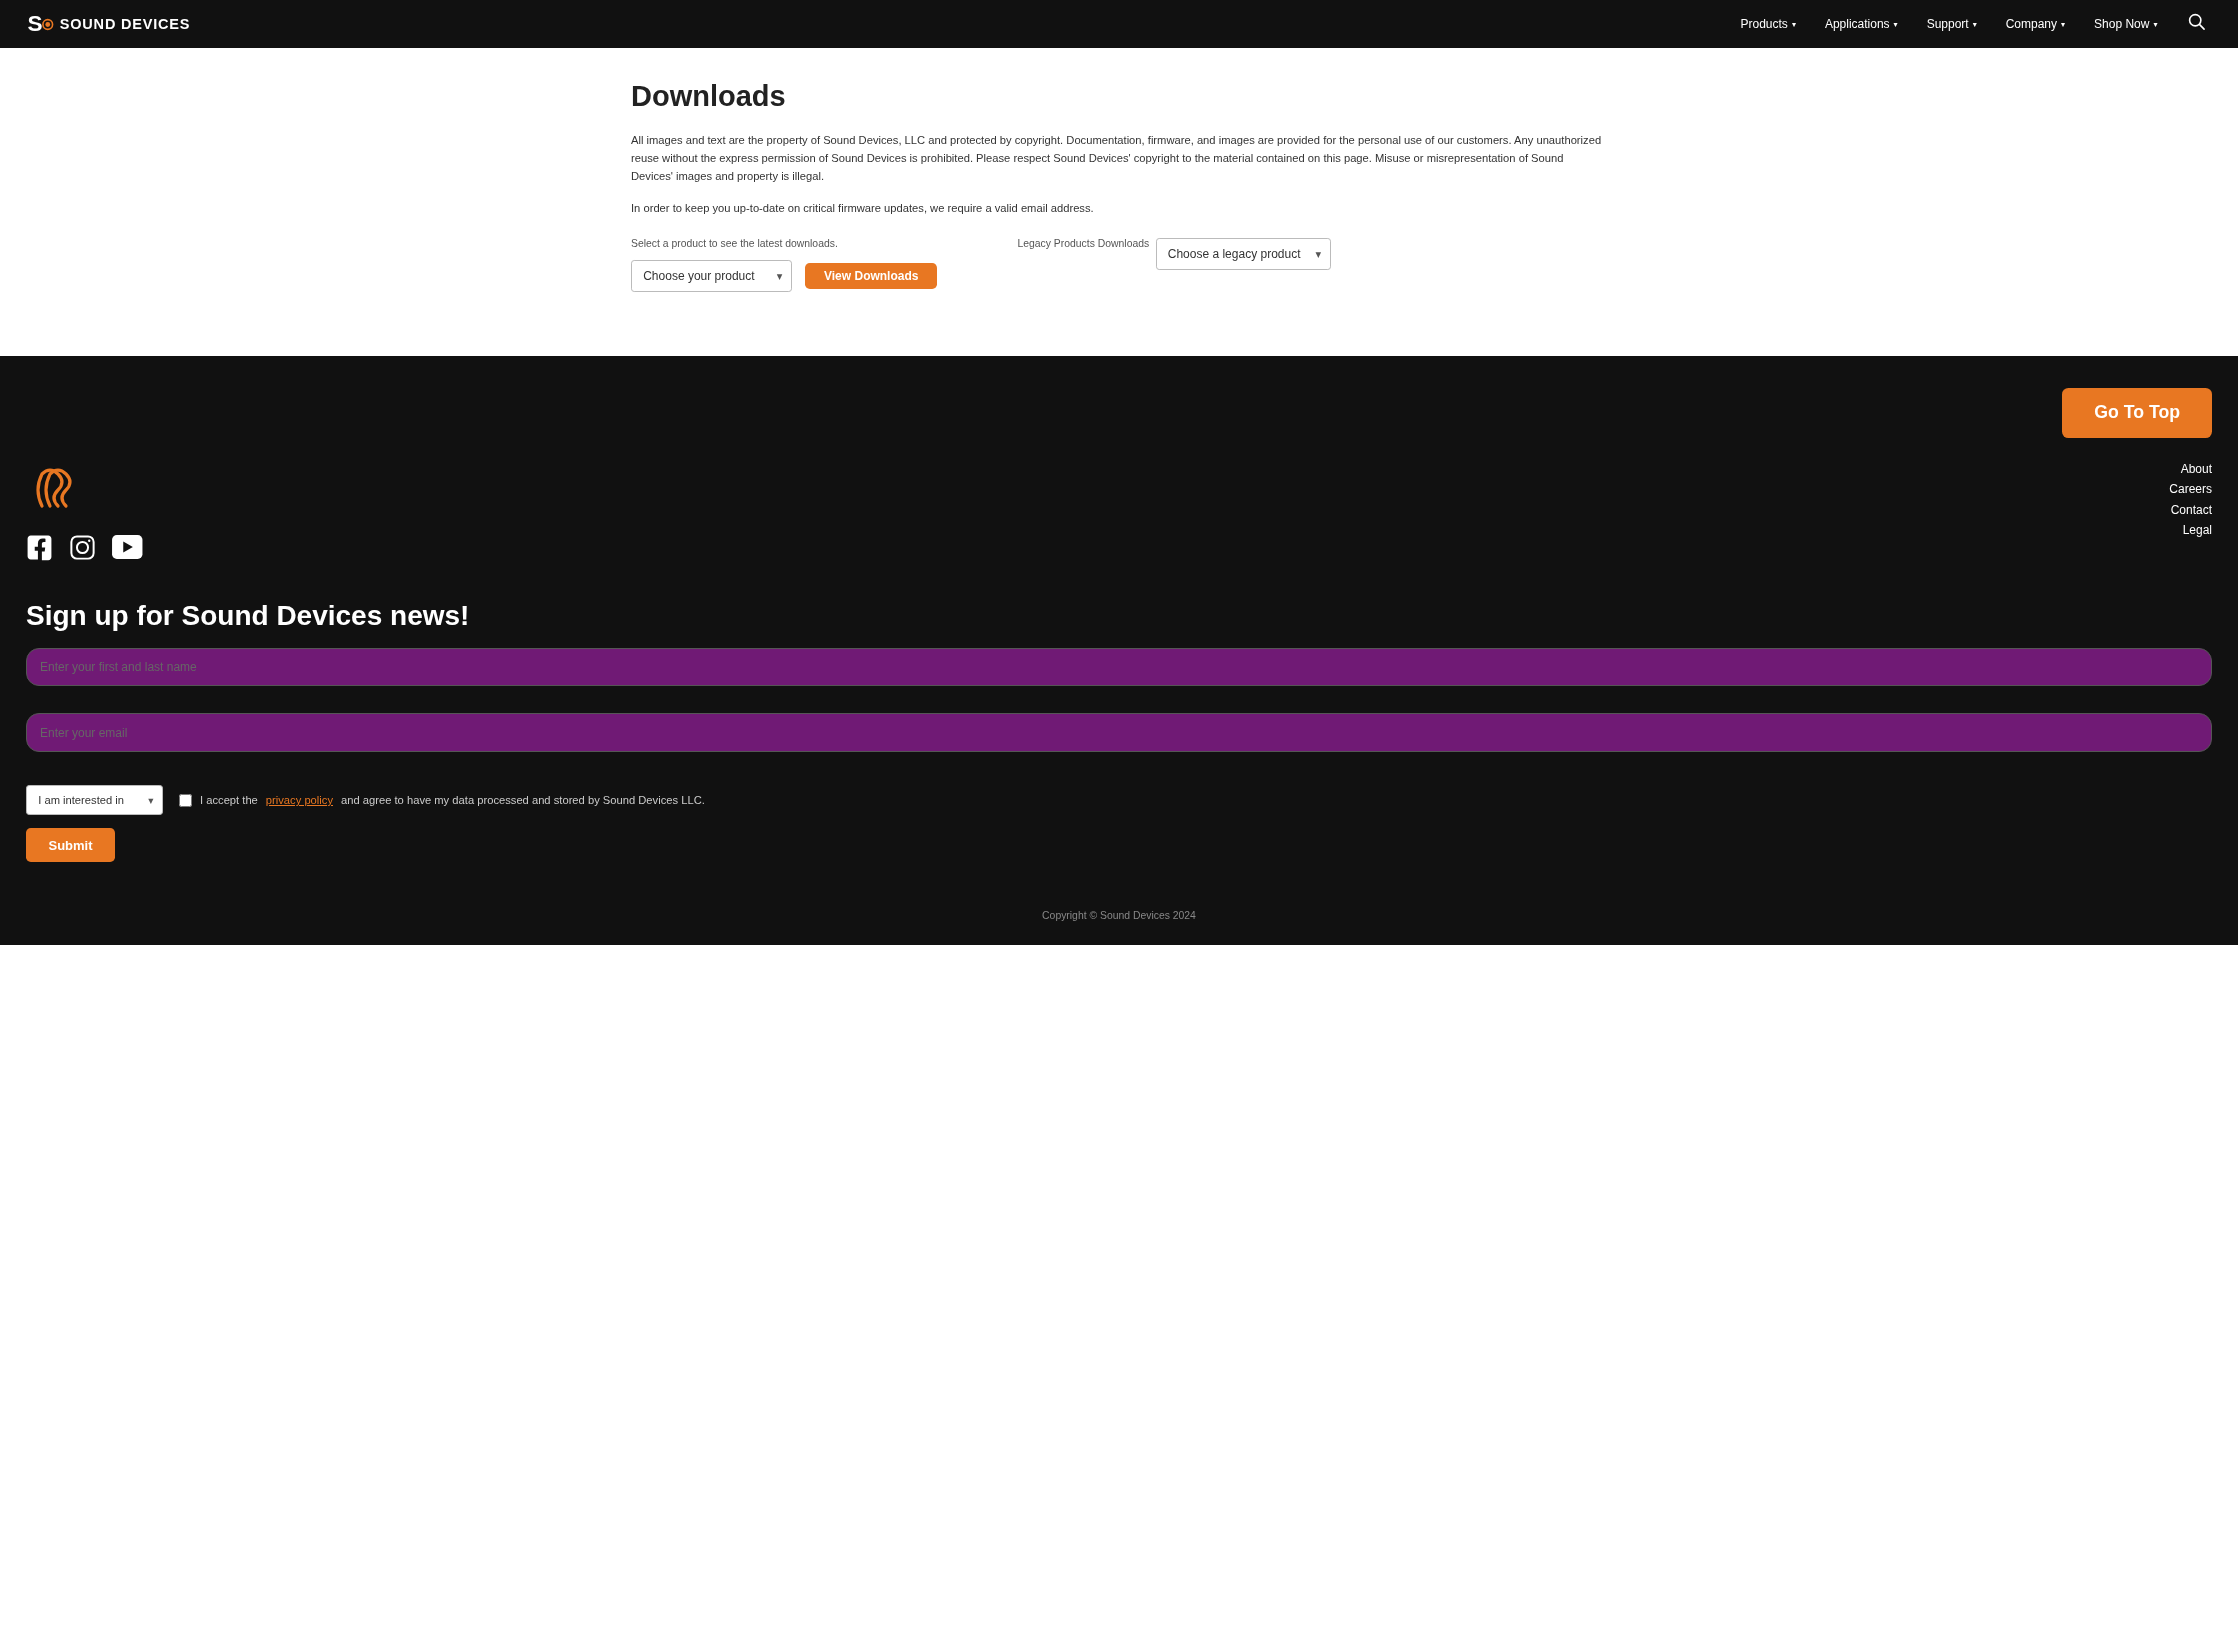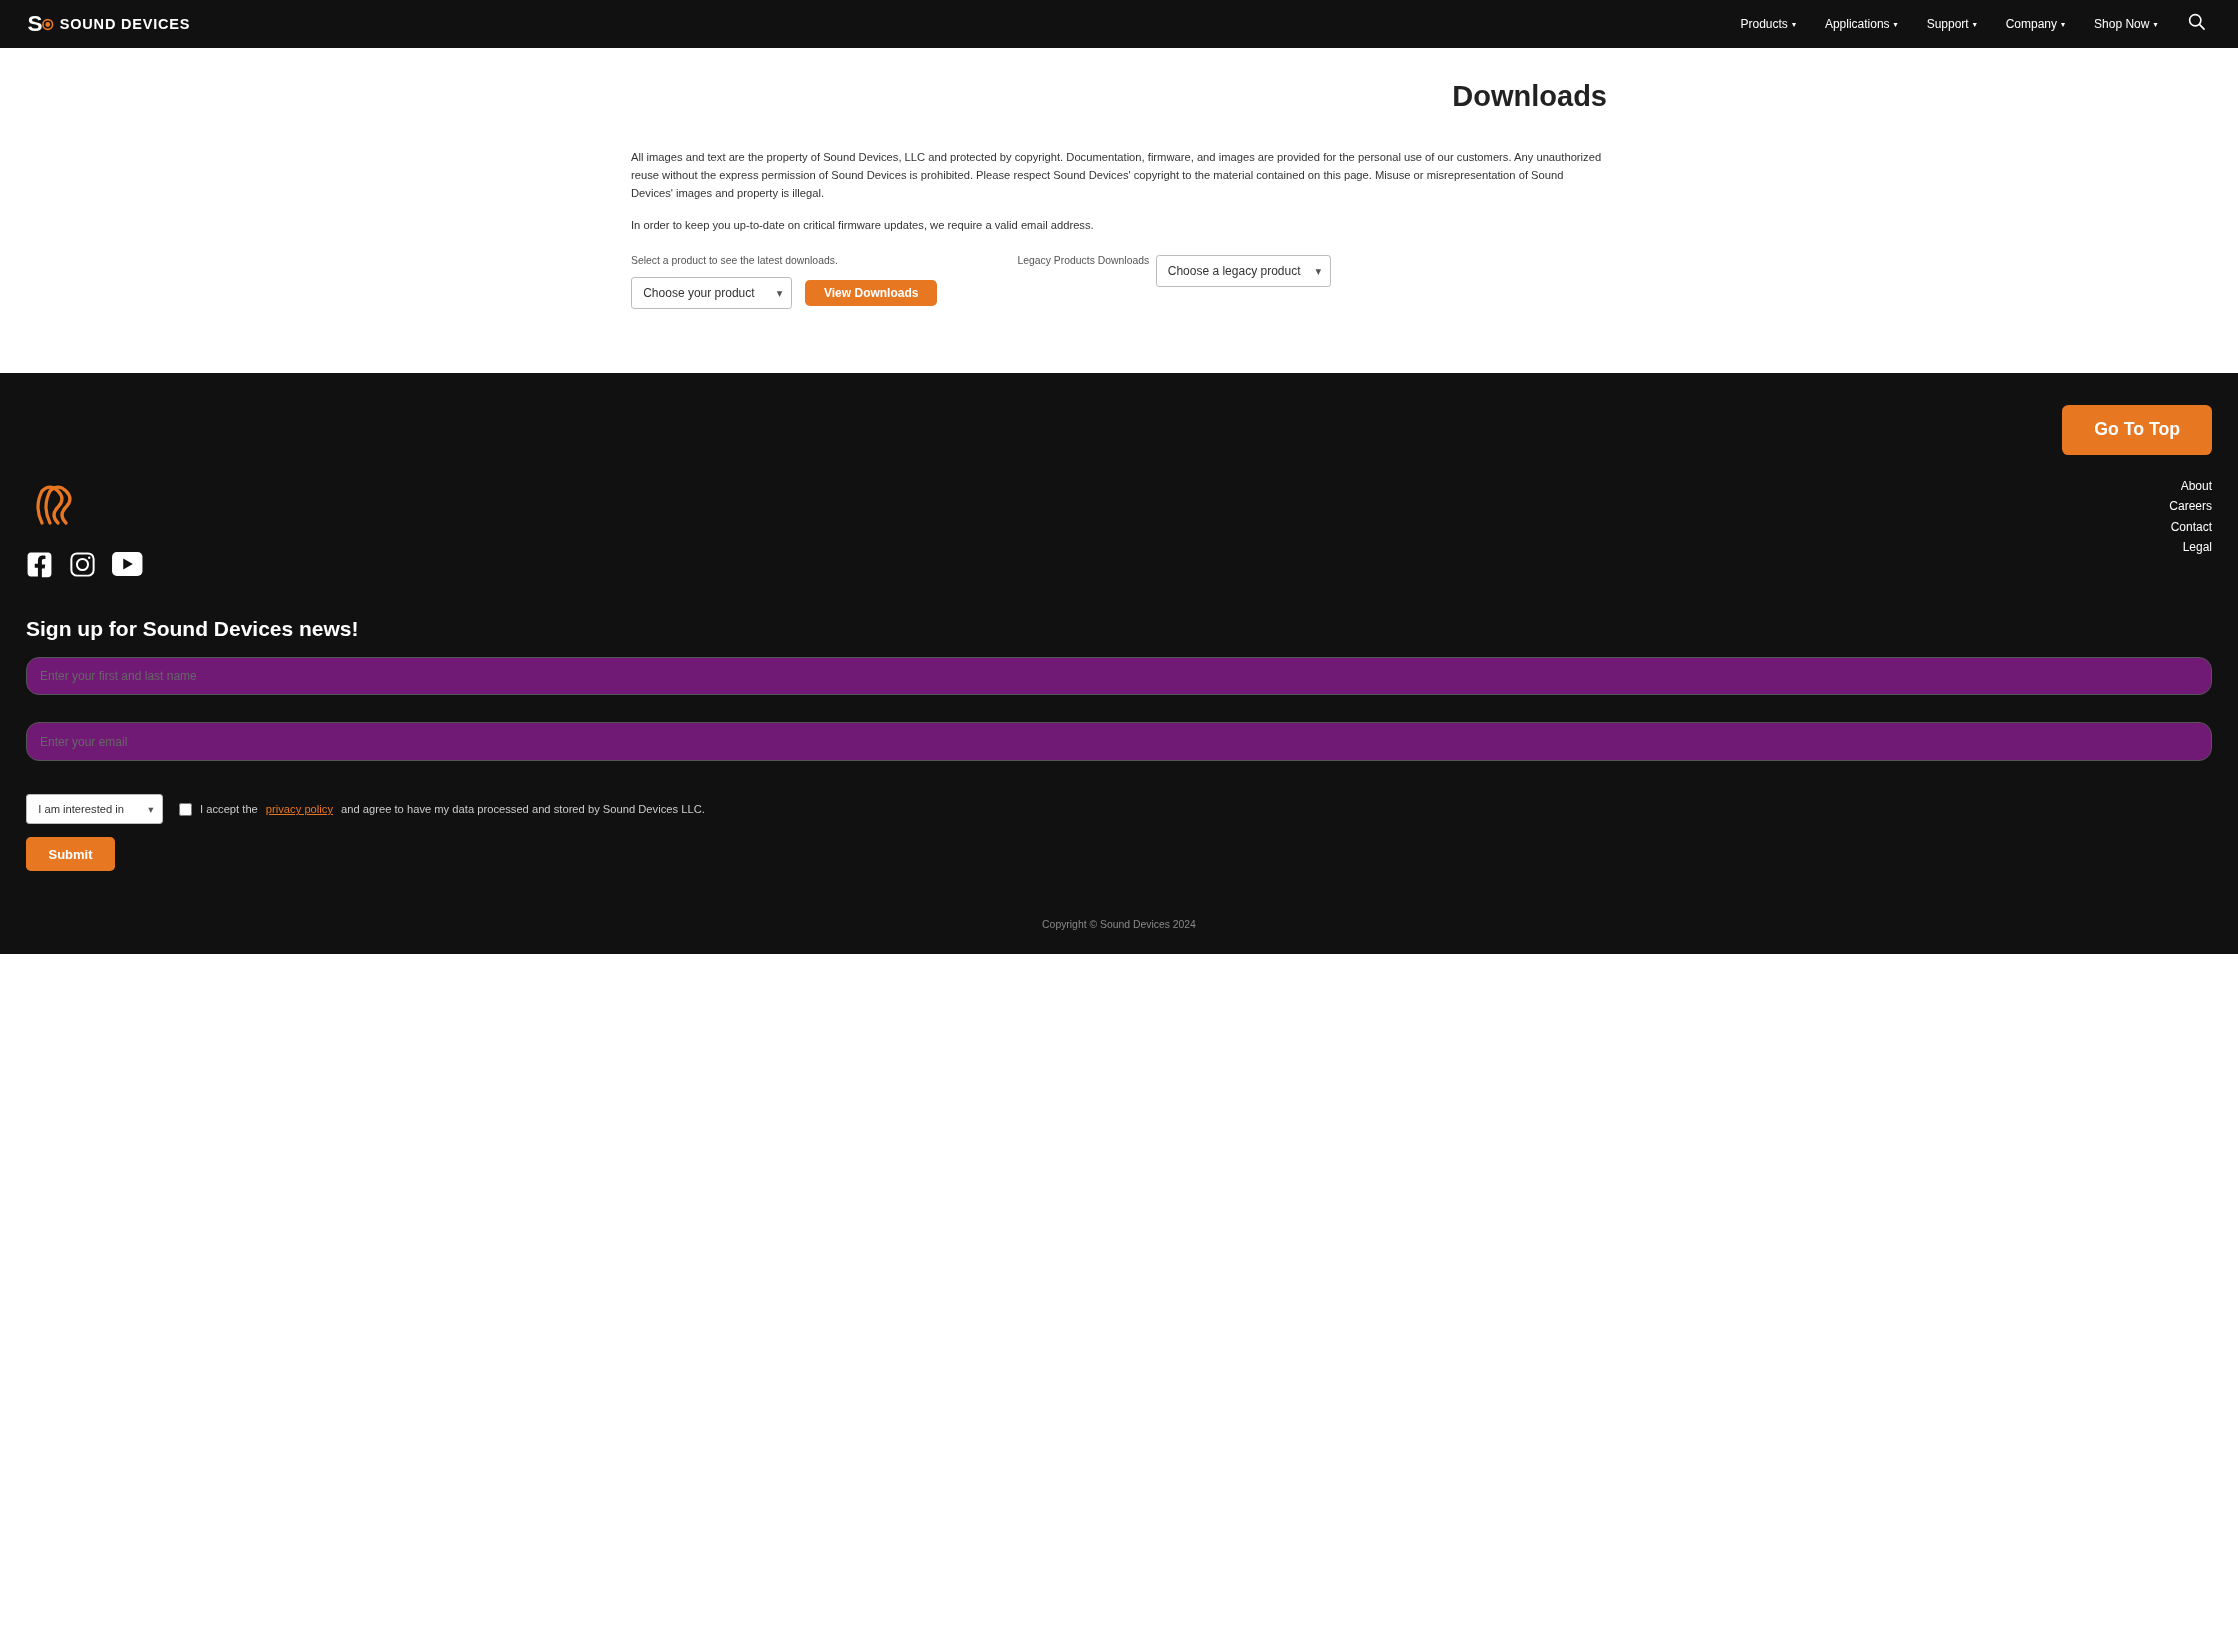--- a/index.html
+++ b/index.html
@@ -56,22 +56,21 @@
 
     
     .main-content {
       max-width: 1028px;
       margin: 0 auto;
       padding: 32px 26px 64px;
     }
     .page-title {
       font-size: 29px;
       font-weight: bold;
-      margin-bottom: 36px;
-      text-align: right;
+      margin-bottom: 19px;
     }
     .disclaimer {
       font-size: 11.2px;
       line-height: 1.6;
       color: #333;
       margin-bottom: 16px;
     }
     .firmware-note {
       font-size: 11.2px;
       margin-bottom: 24px;
@@ -207,21 +206,21 @@
       color: #fff;
       text-decoration: none;
       font-size: 12px;
     }
 
     
     .newsletter {
       margin-top: 32px;
     }
     .newsletter-title {
-      font-size: 21px;
+      font-size: 28px;
       font-weight: bold;
       color: #fff;
       margin-bottom: 16px;
     }
     .newsletter-input {
       width: 100%;
       padding: 11.2px 13px;
       margin-bottom: 27px;
       border: 0.8px solid #555;
       border-radius: 13px;

